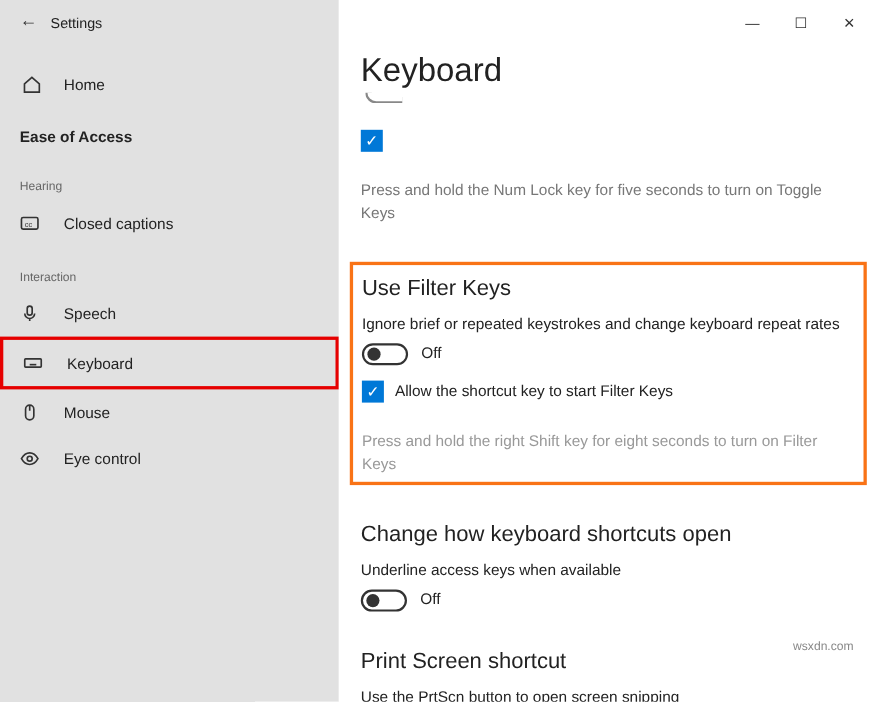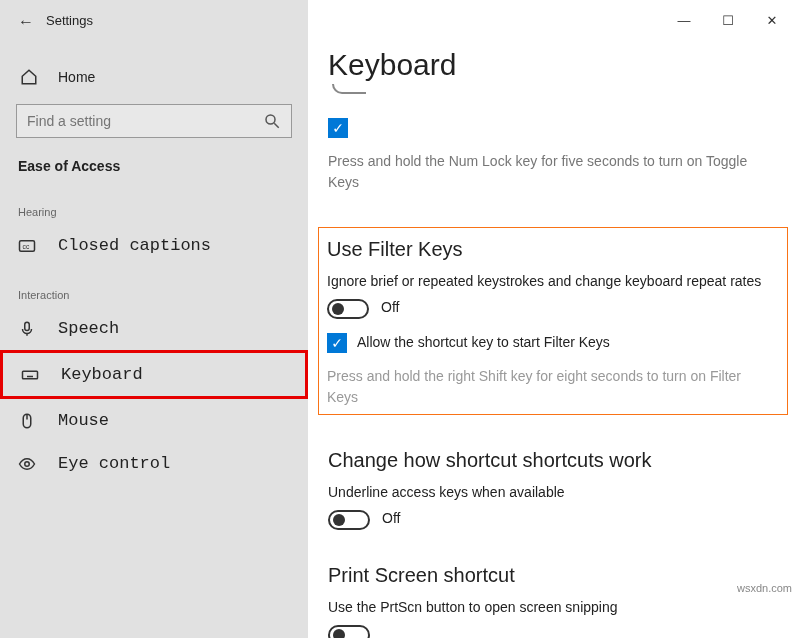--- a/index.html
+++ b/index.html
@@ -12,41 +12,41 @@
   .home-row { display: flex; align-items: center; padding: 10px 20px; margin-top: 18px; cursor: pointer; }
   .home-row .icon { width: 20px; text-align: center; margin-right: 18px; color: #333; }
   .home-row .label { font-size: 14px; color: #222; }
   .search-box { margin: 8px 16px 0 16px; border: 1px solid #999; background: #e8e8e8; height: 34px; display: flex; align-items: center; padding: 0 10px; }
   .search-box input { flex: 1; border: none; background: transparent; outline: none; font-size: 14px; color: #555; }
   .search-box .sicon { color: #555; font-size: 14px; }
   .category { font-size: 14px; font-weight: 700; color: #222; padding: 20px 18px 10px 18px; }
   .group-header { font-size: 11px; color: #666; padding: 22px 18px 6px 18px; }
   .nav-item { display: flex; align-items: center; padding: 12px 18px; cursor: pointer; }
   .nav-item .icon { width: 20px; text-align: center; margin-right: 20px; color: #333; font-size: 14px; }
-  .nav-item .label { font-size: 17px; color: #222; font-family: Liberation Mono, monospace; }
+  .nav-item .label { font-size: 14px; color: #222; }
   .nav-item.selected-box { border: 3px solid #e60000; }
   .main { flex: 1; background: #fff; position: relative; padding: 0 0 0 20px; }
   .win-controls { position: absolute; top: 6px; right: 6px; display: flex; }
   .win-controls div { width: 44px; height: 28px; display: flex; align-items: center; justify-content: center; font-size: 13px; cursor: pointer; color: #333; }
   .page-title { font-size: 30px; font-weight: 400; color: #222; margin-top: 48px; margin-bottom: 2px; }
   .underline-curve { width: 34px; height: 10px; border-bottom: 2px solid #888; border-left: 2px solid #888; border-bottom-left-radius: 10px; margin-bottom: 24px; margin-left: 4px; }
   .check-row { display: flex; align-items: flex-start; margin-bottom: 4px; }
   .checkbox { width: 20px; height: 20px; background: #0078d7; display: flex; align-items: center; justify-content: center; color: #fff; font-size: 14px; margin-right: 10px; cursor: pointer; }
   .checkbox::after { content: "✓"; }
   .check-label { font-size: 14px; color: #222; padding-top: 1px; }
-  .hint { font-size: 14px; color: #777; margin-top: 13px; line-height: 1.5; max-width: 420px; }
+  .hint { font-size: 14px; color: #777; margin-top: 24px; line-height: 1.5; max-width: 420px; }
   .section { margin-top: 34px; }
   .section-title { font-size: 20px; color: #222; margin-bottom: 12px; }
   .desc { font-size: 14px; color: #222; margin-bottom: 10px; }
   .toggle-row { display: flex; align-items: flex-start; margin-bottom: 14px; }
   .toggle { width: 42px; height: 20px; border: 2px solid #333; border-radius: 20px; position: relative; margin-right: 12px; cursor: pointer; }
   .toggle .knob { width: 12px; height: 12px; background: #333; border-radius: 50%; position: absolute; top: 2px; left: 3px; }
   .toggle-label { font-size: 14px; color: #222; }
-  .red-box { border: 1px solid #f97316; padding: 10px 24px 6px 8px; margin-left: -10px; margin-right: 12px; }
-  .watermark { position: absolute; bottom: 44px; right: 8px; font-size: 11px; color: #888; }
+  .red-box { border: 3px solid #f97316; padding: 10px 8px 6px 8px; margin-left: -10px; margin-right: 12px; }
+  .watermark { position: absolute; bottom: 44px; right: 24px; font-size: 11px; color: #888; }
   svg.icon-svg { width: 18px; height: 18px; display: block; }
 </style>
 </head>
 <body>
 
 <div class="app">
 
   <div class="sidebar">
     <div class="titlebar">
       <div class="back-arrow">←</div>
@@ -55,29 +55,20 @@
 
     <div class="home-row">
       <span class="icon">
         <svg class="icon-svg" viewBox="0 0 24 24" fill="none" stroke="#333" stroke-width="2">
             <path d="M3 11 L12 3 L21 11 V21 H3 Z"></path>
           </svg>
       </span>
       <span class="label">Home</span>
     </div>
 
-    <div class="search-box">
-      <input type="text" placeholder="Find a setting" style="">
-      <span class="sicon">
-        <svg class="icon-svg" viewBox="0 0 24 24" fill="none" stroke="#555" stroke-width="2">
-            <circle cx="10" cy="10" r="6"></circle>
-            <line x1="15" y1="15" x2="21" y2="21"></line>
-          </svg>
-      </span>
-    </div>
 
     <div class="category">Ease of Access</div>
 
     <div class="group-header">Hearing</div>
 
     <div class="nav-item">
       <span class="icon">
         <svg class="icon-svg" viewBox="0 0 24 24" fill="none" stroke="#333" stroke-width="2">
             <rect x="2" y="5" width="20" height="14" rx="2"></rect>
             <text x="6" y="16" font-size="9" fill="#333" stroke="none">cc</text>
@@ -158,21 +149,21 @@
         <div class="toggle-label">Off</div>
       </div>
       <div class="check-row">
         <div class="checkbox"></div>
         <div class="check-label">Allow the shortcut key to start Filter Keys</div>
       </div>
       <div class="hint" style="color:#999">Press and hold the right Shift key for eight seconds to turn on Filter Keys</div>
     </div>
 
     <div class="section">
-      <div class="section-title">Change how shortcut shortcuts work</div>
+      <div class="section-title">Change how keyboard shortcuts open</div>
       <div class="desc">Underline access keys when available</div>
       <div class="toggle-row">
         <div class="toggle">
             <div class="knob"></div>
           </div>
         <div class="toggle-label">Off</div>
       </div>
     </div>
 
     <div class="section">

